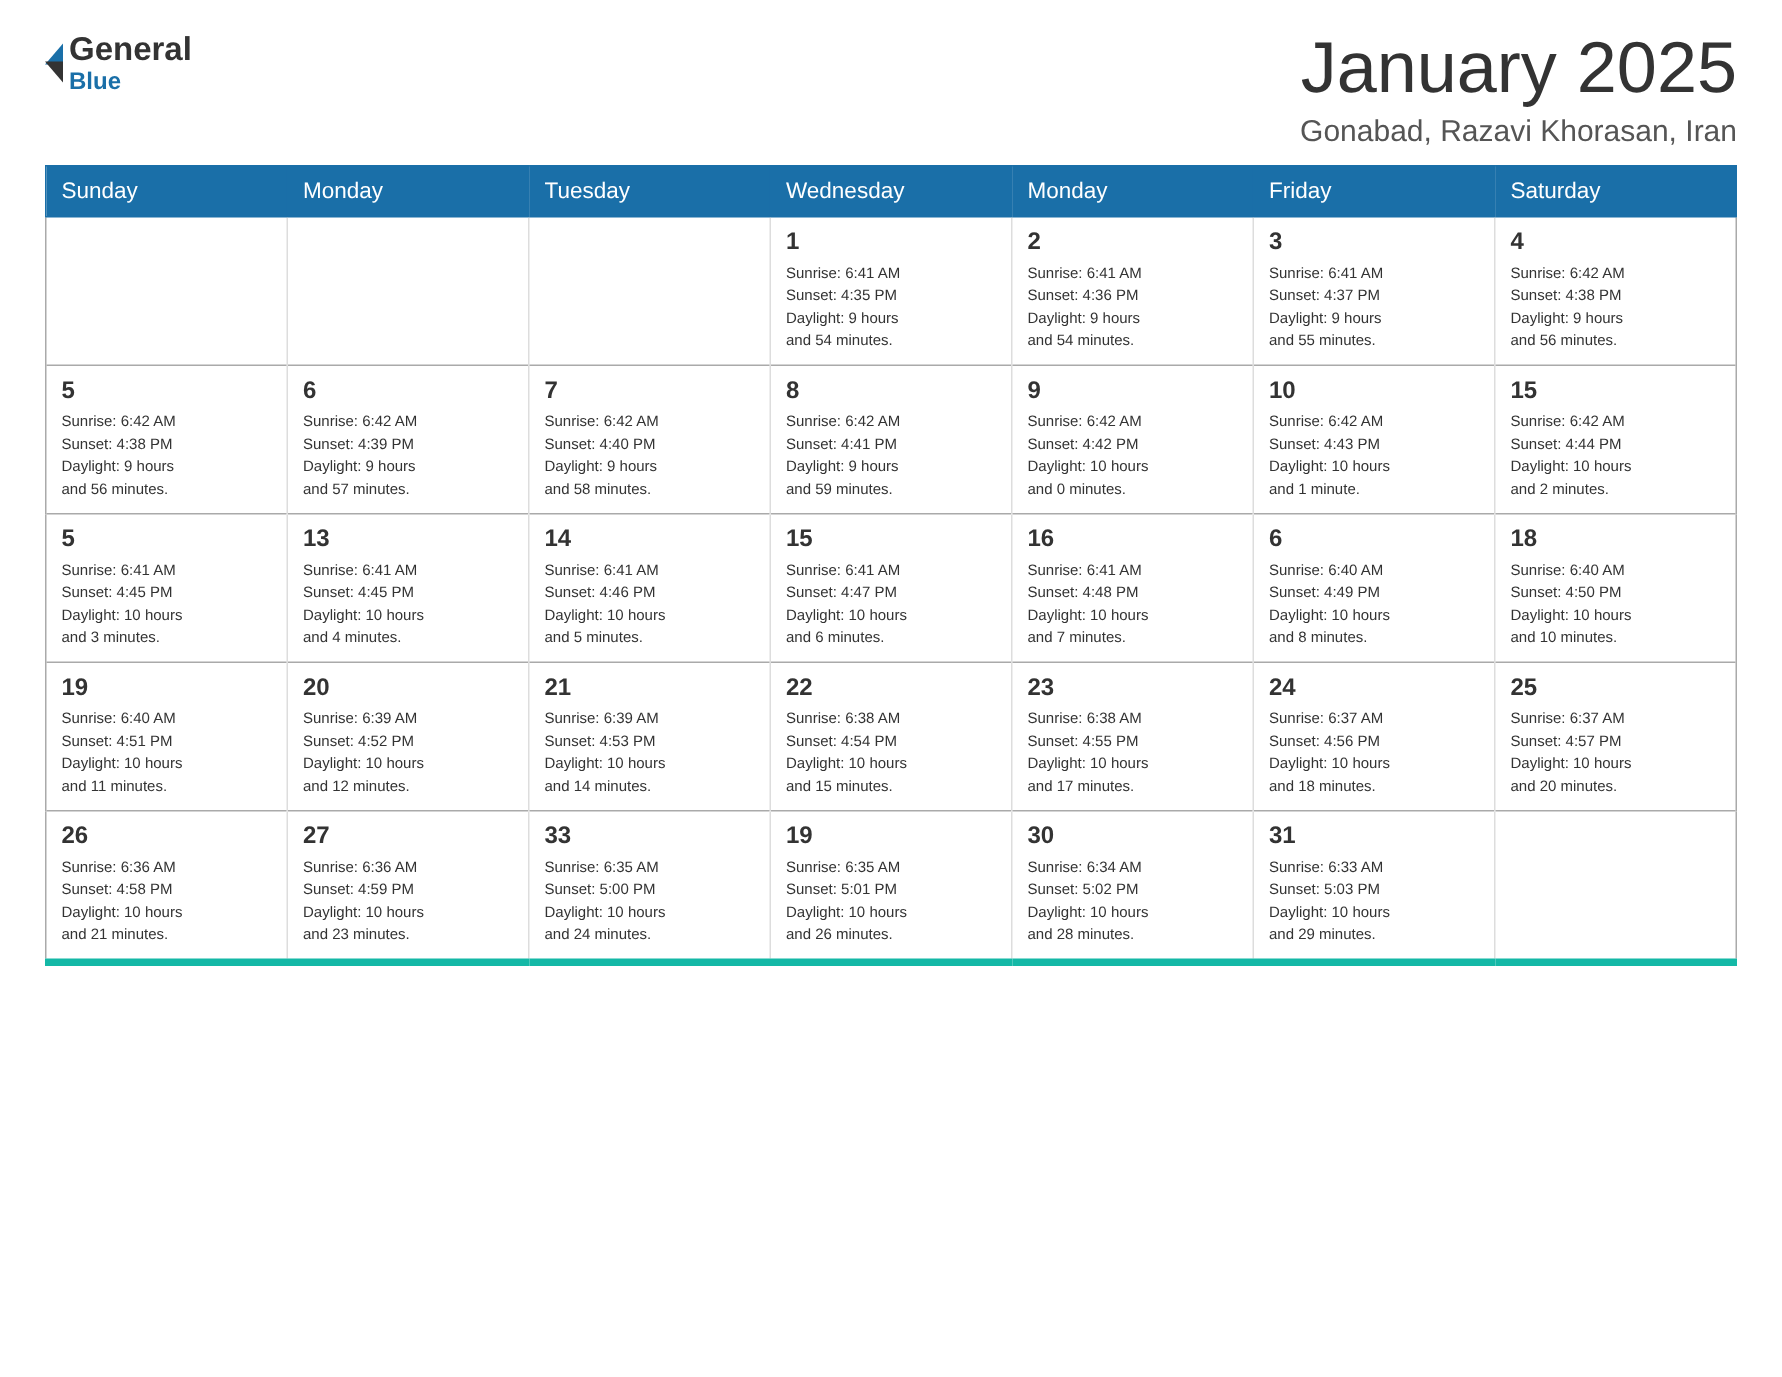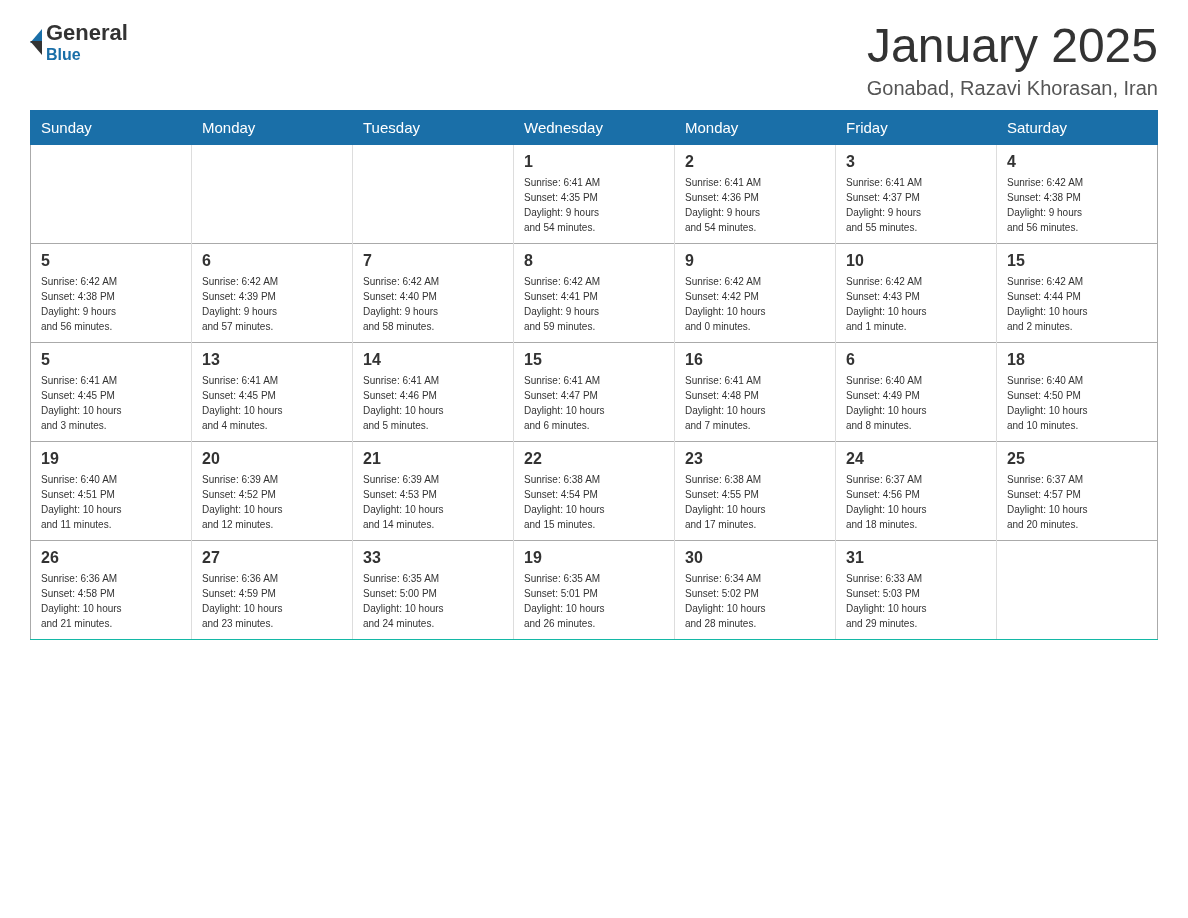--- a/index.html
+++ b/index.html
@@ -84,21 +84,21 @@
     }
     .day-info {
       font-size: 10px;
       line-height: 1.5;
       color: #333;
     }
     .empty-cell {
       background: #fff;
     }
     .calendar tbody tr:last-child td {
-      border-bottom: 1px solid #14b8a6;
+      border-bottom: 5px solid #14b8a6;
     }
     .logo-wrapper {
       display: flex;
       align-items: center;
     }
     .logo-icon {
       display: inline-flex;
       flex-direction: column;
       margin-right: 4px;
     }

